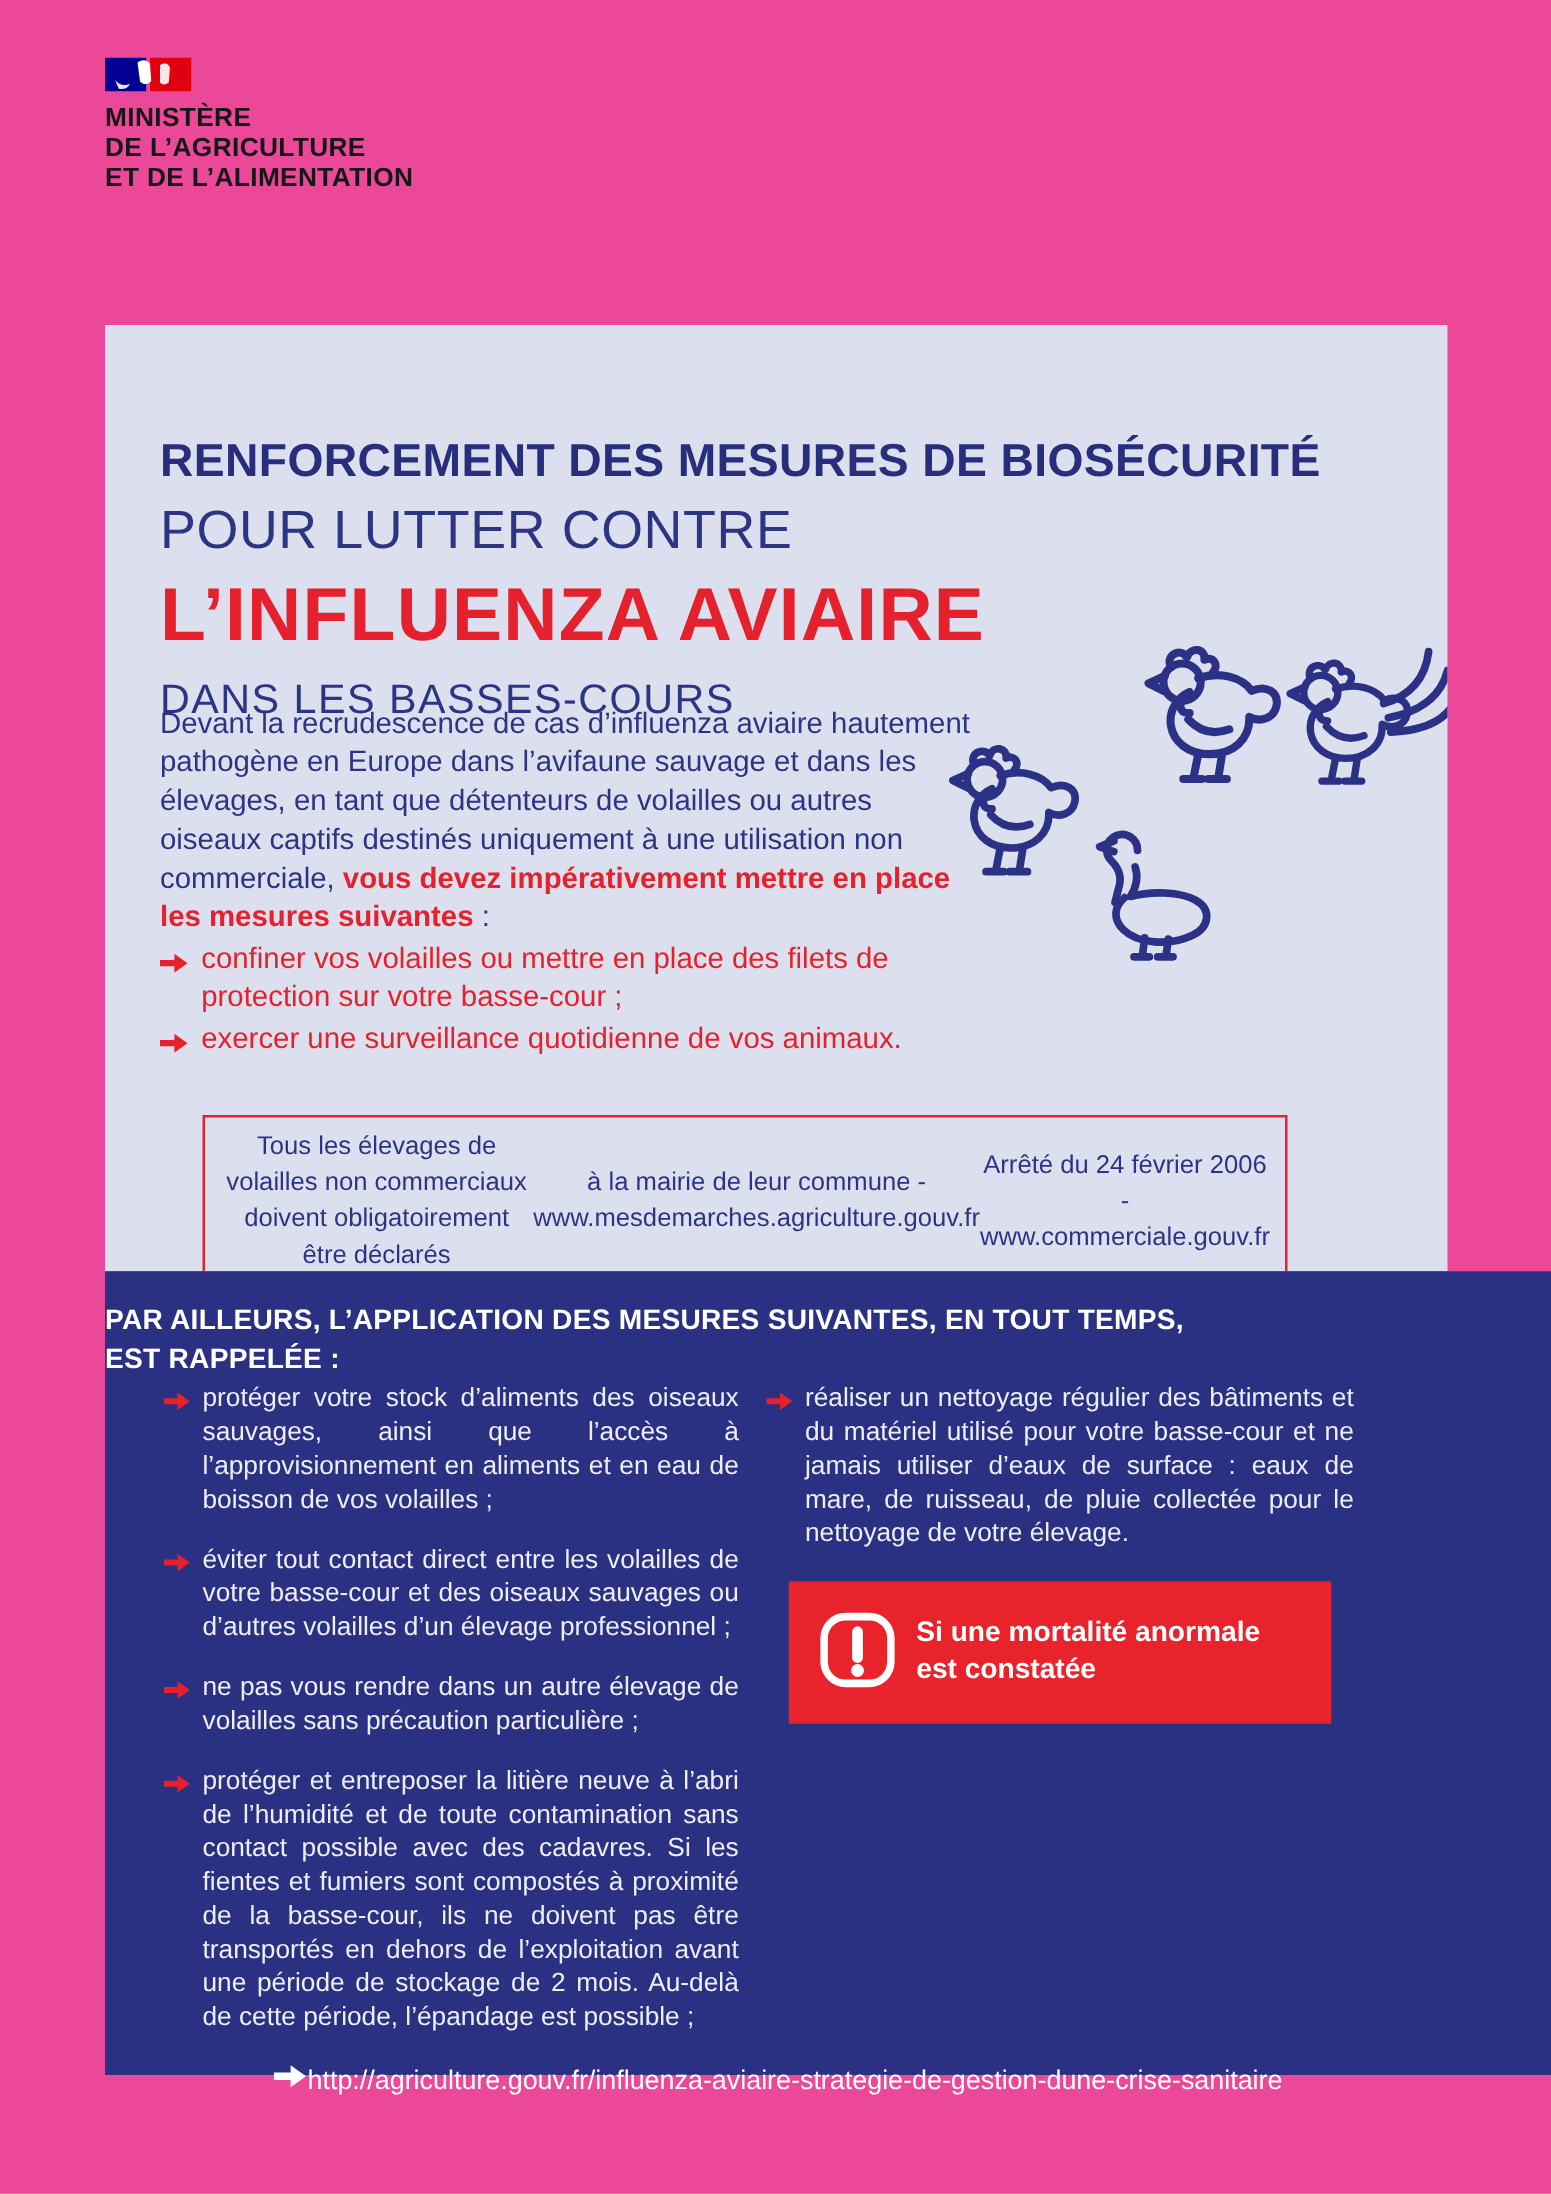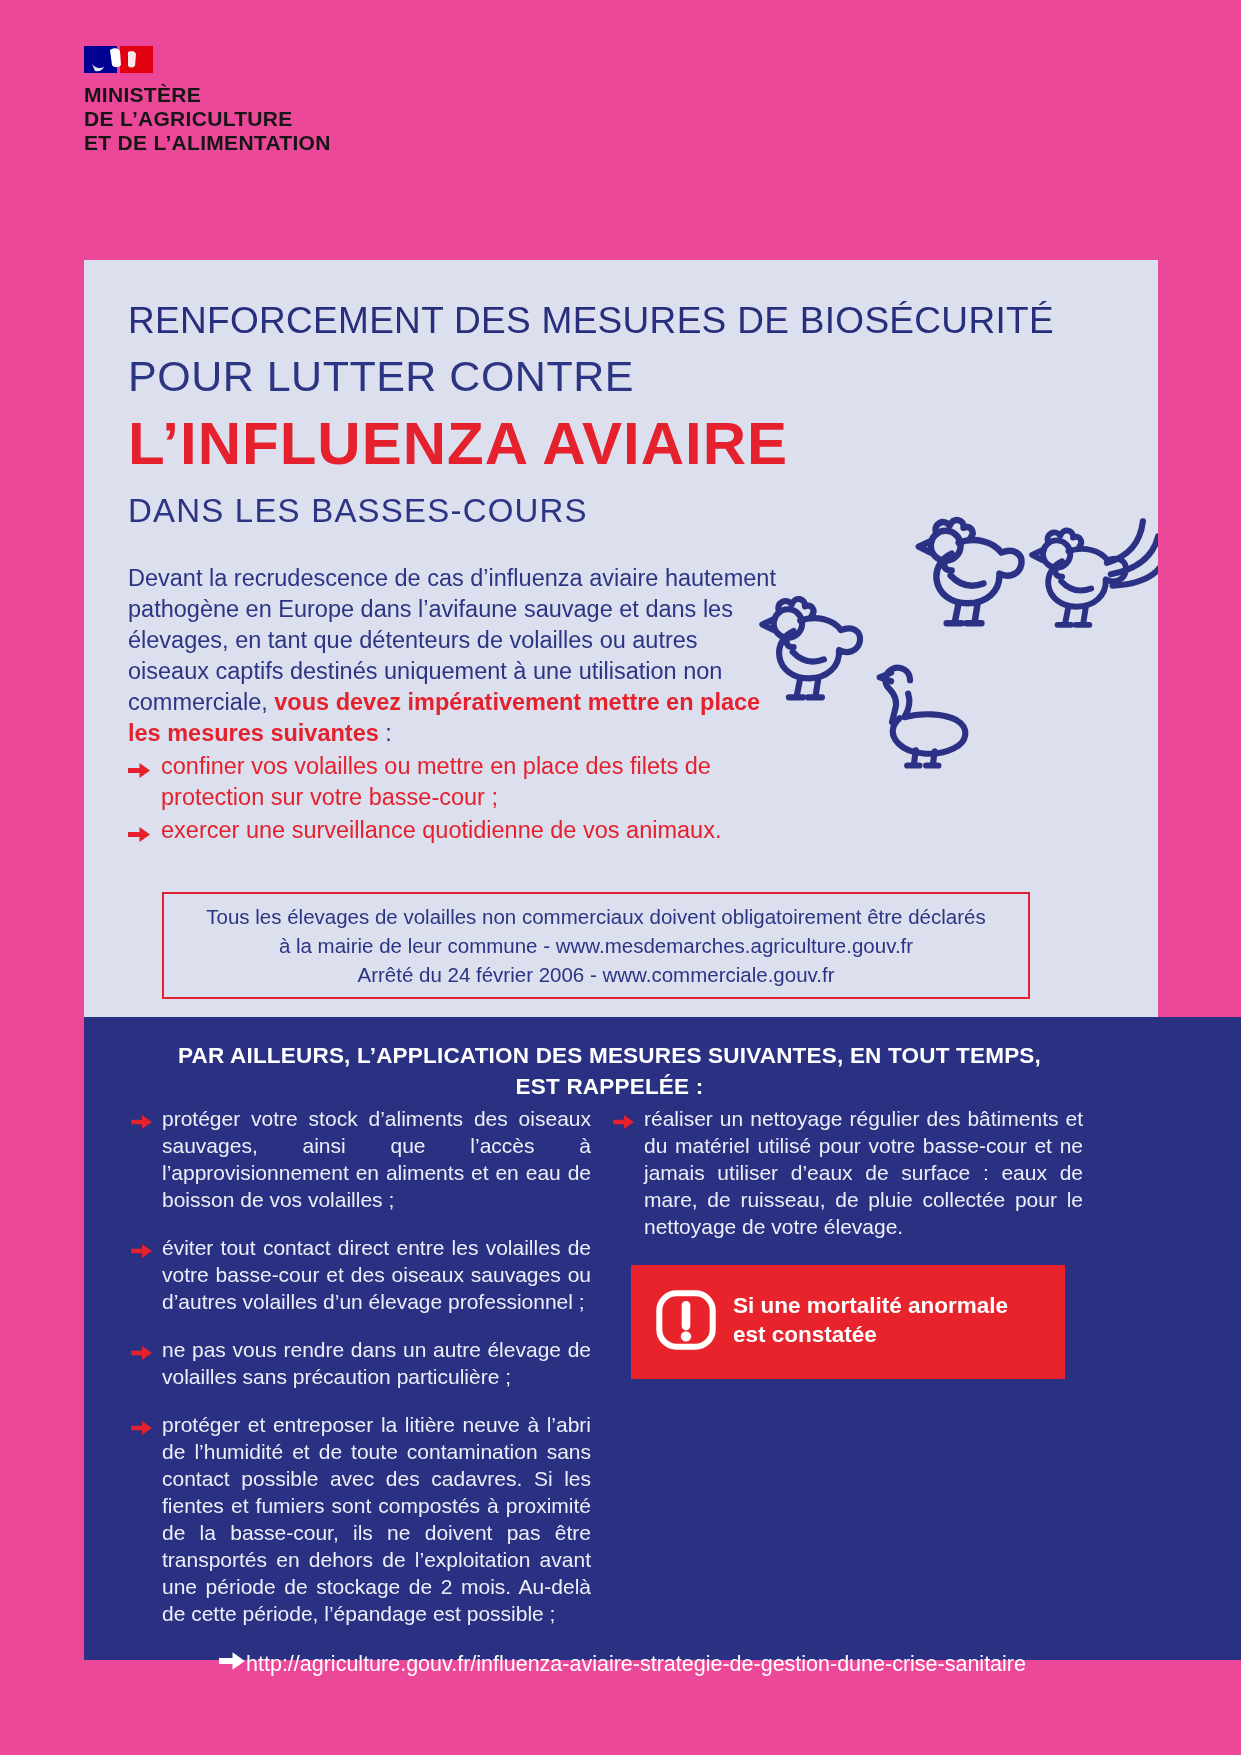--- a/index.html
+++ b/index.html
@@ -8,39 +8,39 @@
 
   
   .gov { position:absolute; left:84px; top:46px; }
   .flag { display:block; }
   .ministry { margin-top:9px; font-size:21px; line-height:24px; font-weight:700; color:#161616; letter-spacing:.3px; }
   .motto { margin-top:11px; font-family:"DejaVu Serif", serif; font-style:italic; font-size:13px; line-height:16.5px; color:#1f1f1f; }
 
   
   .hero { position:absolute; left:84px; top:260px; width:1074px; height:757px; background:#dbdfee; overflow:hidden; }
   .hero-titles { position:absolute; left:44px; top:40px; }
-  .t1 { font-size:37px; font-weight:400; color:#272e7c; letter-spacing:.3px; }
+  .t1 { font-size:37px; font-weight:700; color:#272e7c; letter-spacing:.3px;margin-top:48px; }
   .t2 { margin-top:10px; font-size:43px; font-weight:400; color:#2c3484; letter-spacing:.5px; }
   .t3 { margin-top:8px; font-size:60px; font-weight:800; color:#e4212c; letter-spacing:1px; }
   .t4 { margin-top:14px; font-size:33px; font-weight:400; color:#2c3484; letter-spacing:1.2px; }
 
   .intro { position:absolute; left:44px; top:303px; width:648px; font-size:23.5px; line-height:31px; color:#2c3484; }
   .intro .em { color:#e4212c; font-weight:700; }
   .hbul { position:relative; padding-left:33px; color:#e4212c; margin-top:2px; }
   .hbul .arr { position:absolute; left:0; top:5px; }
 
   .birds { position:absolute; left:648px; top:248px; }
 
   .decl { position:absolute; left:78px; top:632px; width:868px; min-height:94px; border:2.5px solid #e4212c;
-          display:flex; flex-direction:column; justify-content:center; align-items:center; text-align:center;
+          display:flex; flex-direction:row; justify-content:center; align-items:center; text-align:center;
           font-size:20.5px; line-height:29px; color:#2c3484; padding:8px 12px; }
 
   
   .dark { position:absolute; left:84px; top:1017px; width:1157px; height:643px; background:#2b3182; color:#ffffff; }
-  .dh { margin-top:23px; padding-right:106px; text-align:center; font-weight:700; font-size:22.5px; line-height:31px; letter-spacing:.2px; }
+  .dh { margin-top:23px; padding-right:106px; font-weight:700; font-size:22.5px; line-height:31px; letter-spacing:.2px; }
   .cols { position:absolute; left:47px; top:88px; display:grid; grid-template-columns:460px 470px; column-gap:22px; }
   .dbul { position:relative; padding-left:31px; margin-bottom:21px; text-align:justify; font-size:21px; line-height:27px; color:#edeff8; }
   .dbul .arr { position:absolute; left:0; top:4px; }
 
   .alert { margin:25px 0 0 18px; width:434px; background:#e9232b; padding:24px 24px 28px; color:#ffffff; }
   .alert-head { display:flex; align-items:center; gap:16px; }
   .alert-icon { flex:0 0 62px; height:62px; }
   .alert-title { flex:1; text-align:left; font-weight:700; font-size:22.5px; line-height:29px; }
   .alert-body { margin-top:16px; text-align:center; font-weight:700; font-size:21px; line-height:29.5px; }
 

